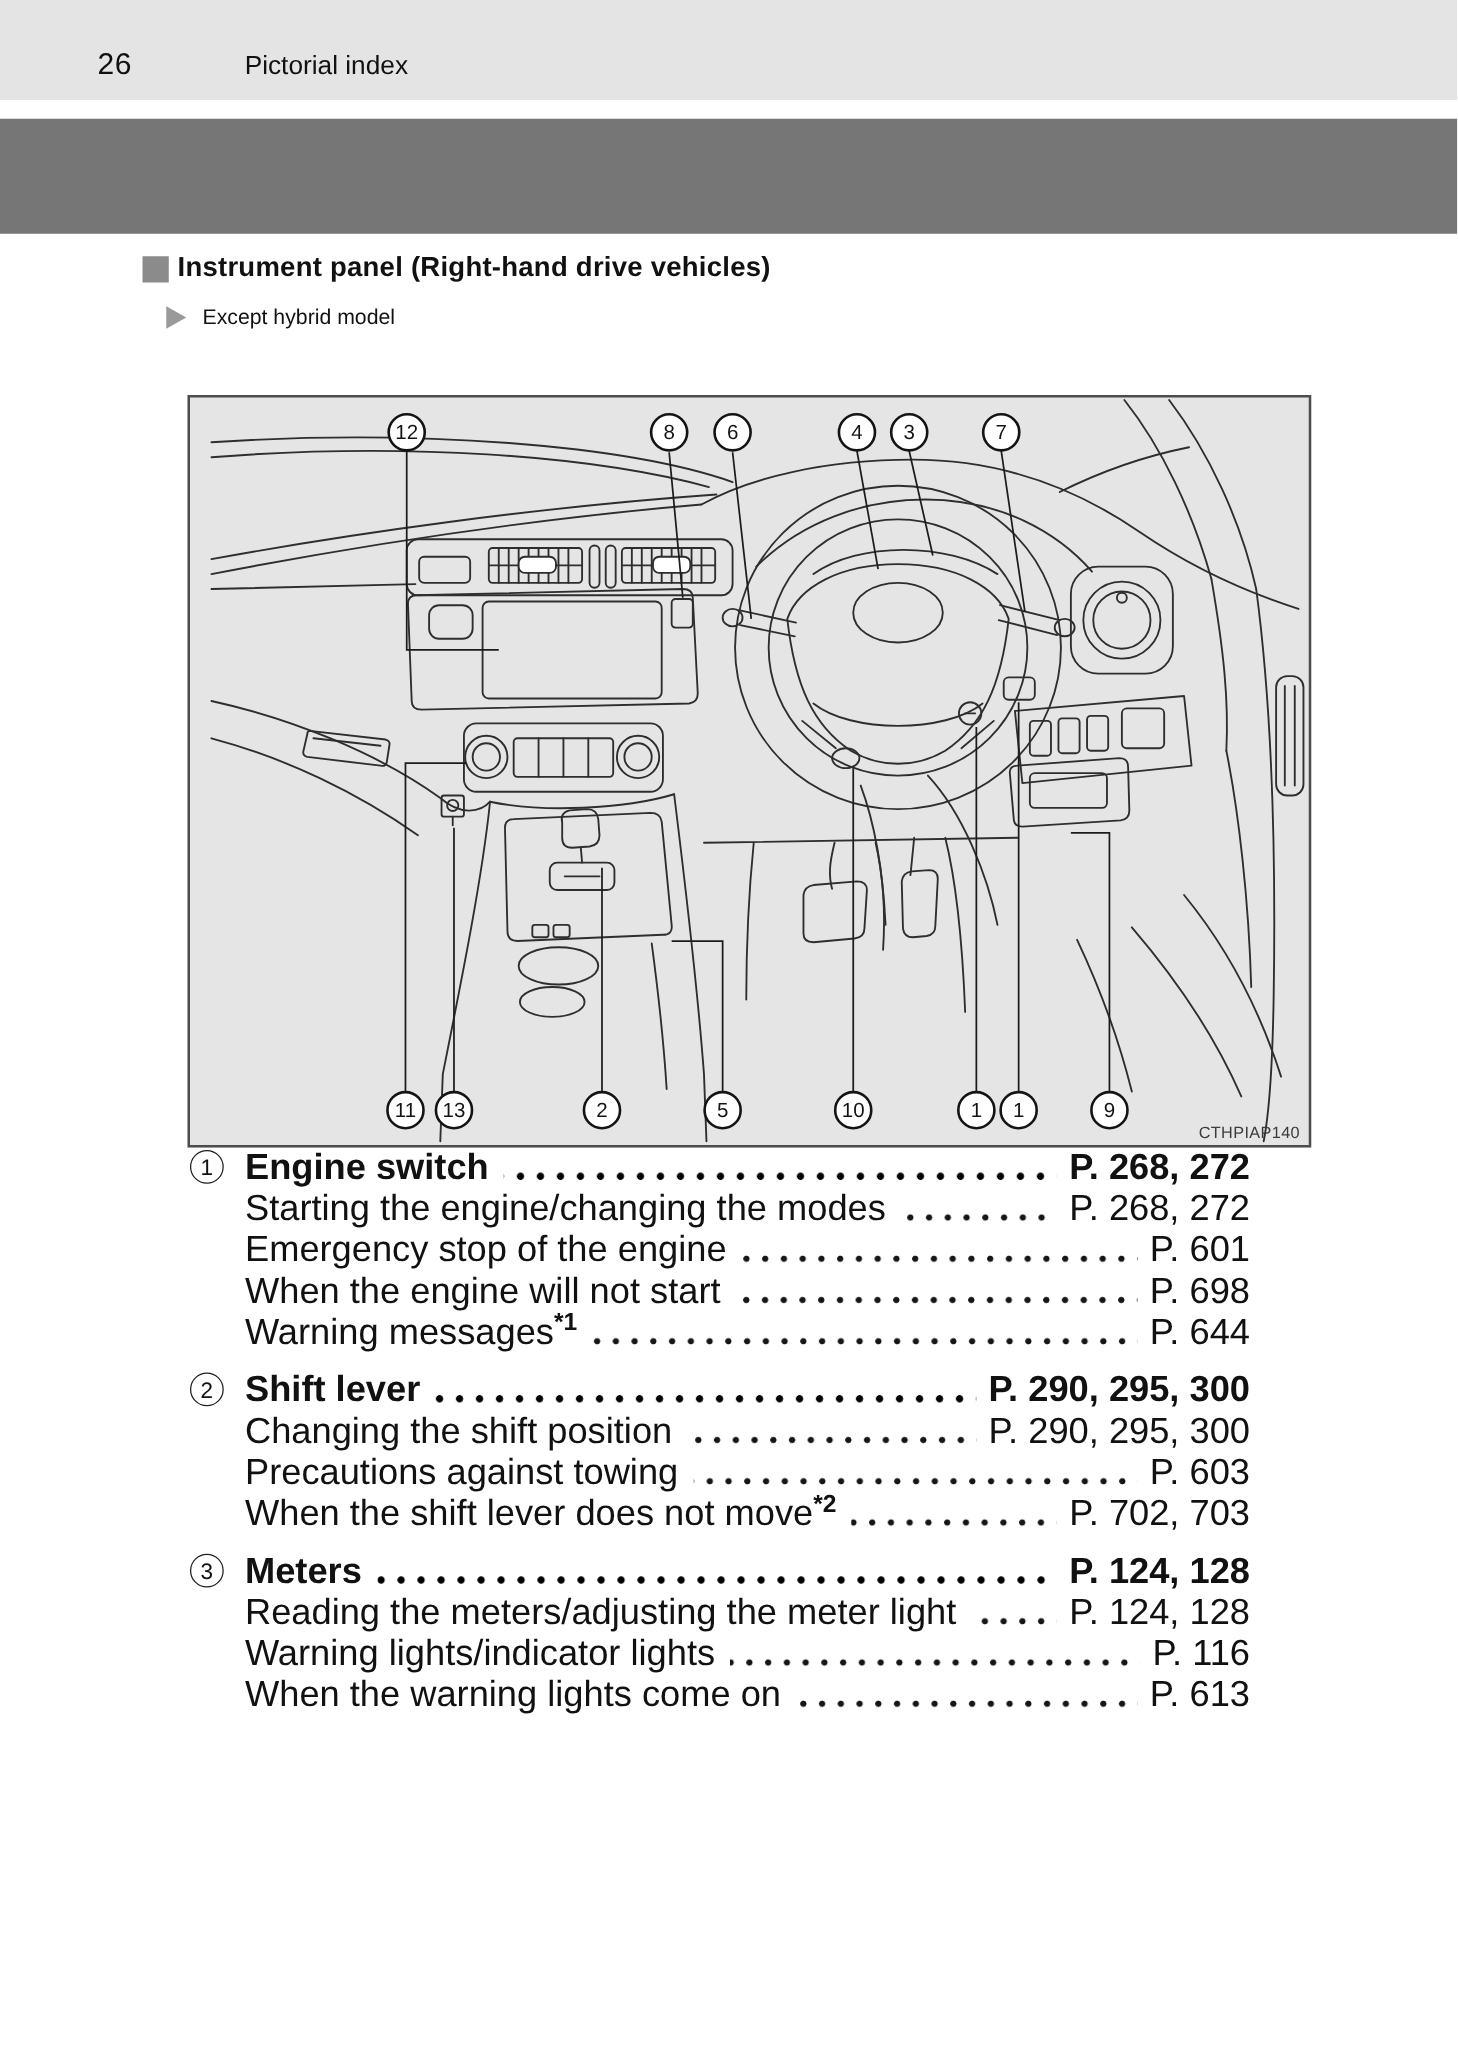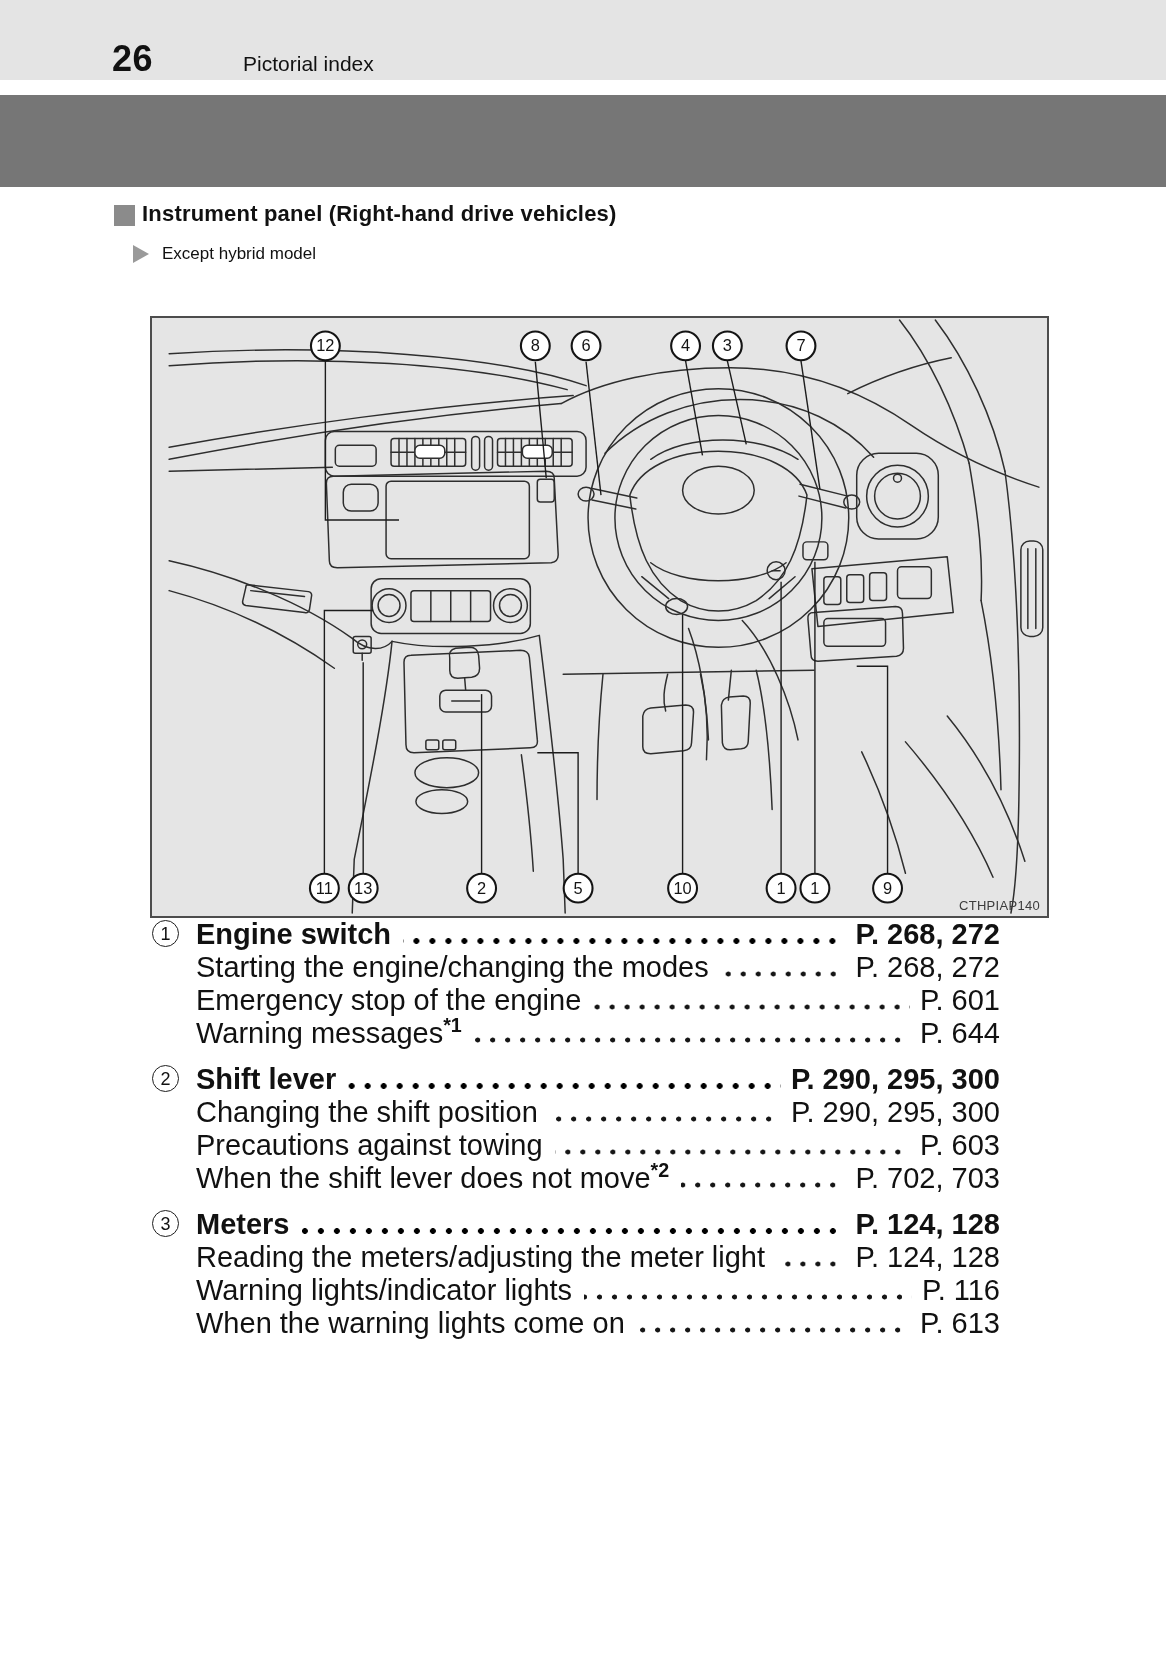--- a/index.html
+++ b/index.html
@@ -6,21 +6,21 @@
   .page {
     position:relative; width:1166px; height:1654px; margin:0 auto;
     background:#ffffff; overflow:hidden;
     font-family:"Liberation Sans", sans-serif; color:#111;
   }
   
   .band-light {
     position:absolute; left:0; top:0; width:1166px; height:80px;
     display:flex; align-items:baseline; box-sizing:border-box; padding-top:38px;
   }
-  .page-num { font-size:36px; font-weight:bold; margin-left:112px; letter-spacing:0.5px; }
+  .page-num { font-size:24px; font-weight:normal; margin-left:78px; letter-spacing:0.5px; }
   .head-title { font-size:21px; margin-left:90px; }
   .band-dark { position:absolute; left:0; top:95px; width:1166px; height:92px; }
   
   .sec-row { position:absolute; left:114px; top:201px; display:flex; align-items:flex-start; }
   .sq-bullet { width:21px; height:21px; margin-top:4px; margin-right:7px; }
   .sec-title { font-size:22px; font-weight:bold; letter-spacing:0.2px; }
   .sub-row { position:absolute; left:133px; top:244px; display:flex; align-items:center; }
   .tri-bullet { width:0; height:0; border-left:16px solid #9a9a9a;
     border-top:9px solid transparent; border-bottom:9px solid transparent; margin-right:13px; }
   .sub-title { font-size:17px; }
@@ -280,20 +280,25 @@
           <span class="lbl">Starting the engine/changing the modes</span>
           <span class="dots"></span>
           <span class="pgs">P. 268, 272</span>
         </div>
         <div class="irow">
           <span class="lbl">Emergency stop of the engine</span>
           <span class="dots"></span>
           <span class="pgs">P. 601</span>
         </div>
         <div class="irow">
+          <span class="lbl">When the engine will not start</span>
+          <span class="dots"></span>
+          <span class="pgs">P. 698</span>
+        </div>
+        <div class="irow">
           <span class="lbl">Warning messages<sup>*1</sup></span>
           <span class="dots"></span>
           <span class="pgs">P. 644</span>
         </div>
       </div>
       <div class="group">
         <span class="num-circle">2</span>
         <div class="irow bold">
           <span class="lbl">Shift lever</span>
           <span class="dots"></span>

